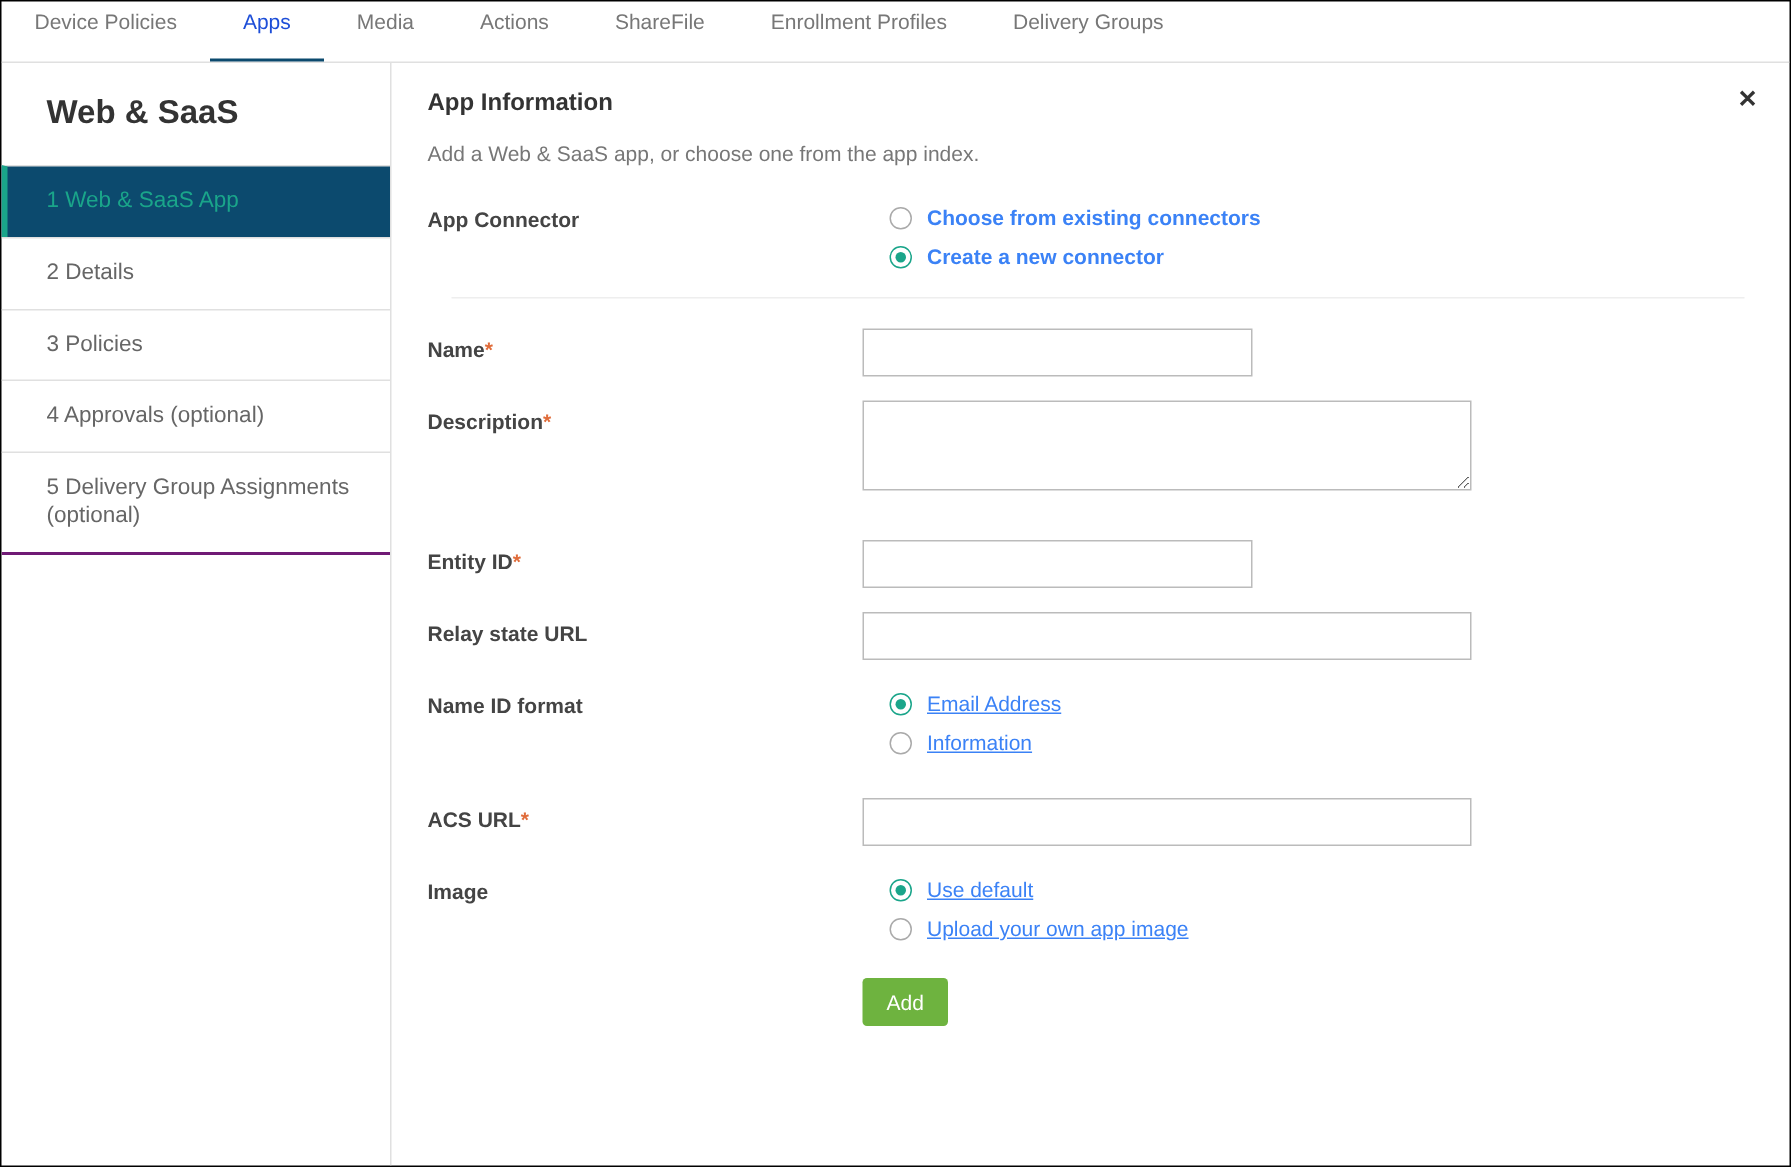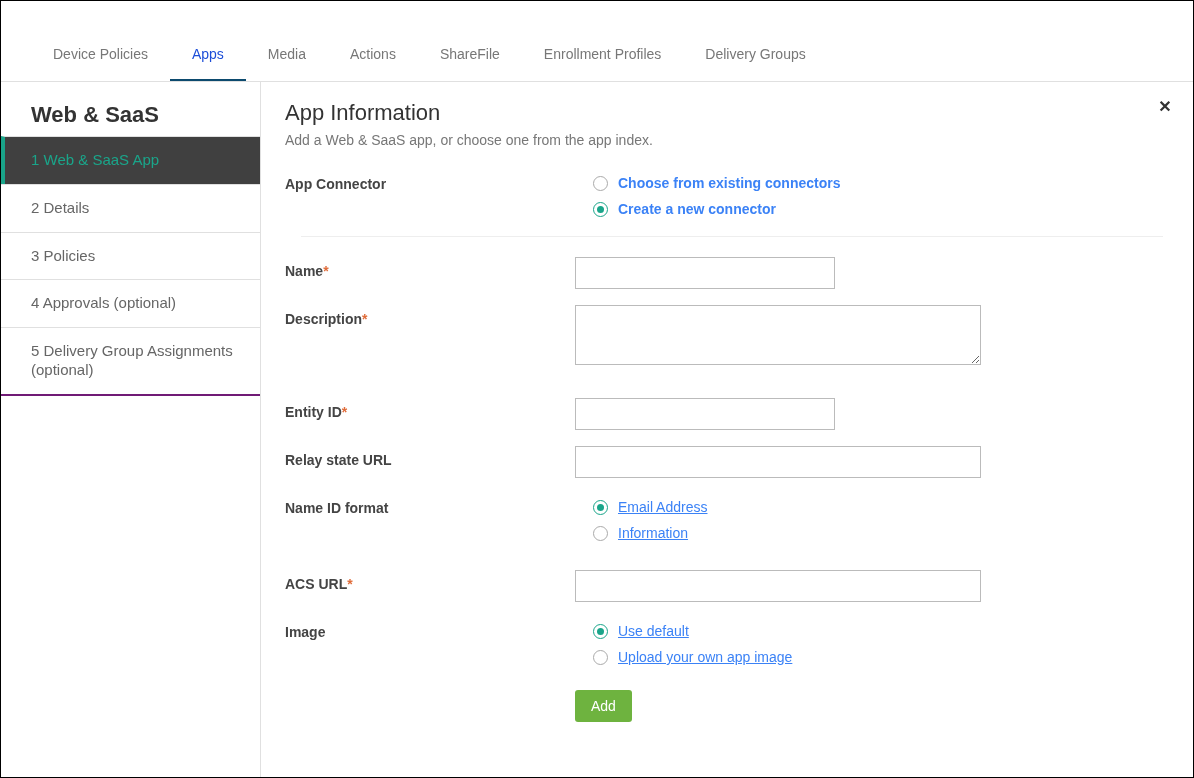--- a/index.html
+++ b/index.html
@@ -13,22 +13,20 @@
     width: 1194px;
     height: 778px;
     overflow: hidden;
   }
   
   .top-tabs {
     display: flex;
     align-items: flex-end;
     height: 41px;
     border-bottom: 1px solid #e0e0e0;
-    padding-left: 30px;
-    margin-top: 40px;
   }
   .top-tab {
     padding: 0 22px 10px 22px;
     color: #777;
     cursor: pointer;
     font-size: 14px;
     line-height: 30px;
     border-bottom: 2px solid transparent;
   }
   .top-tab.active {
@@ -42,33 +40,33 @@
     height: calc(100% - 41px);
   }
   .sidebar {
     width: 260px;
     border-right: 1px solid #e0e0e0;
     flex-shrink: 0;
   }
   .sidebar h1 {
     font-size: 22px;
     font-weight: 700;
-    margin: 20px 0 8px 30px;
+    margin: 20px 0 22px 30px;
   }
   .step {
     padding: 14px 18px 14px 30px;
     border-top: 1px solid #e0e0e0;
     color: #666;
     cursor: pointer;
     font-size: 15px;
     line-height: 1.25;
   }
   .step:last-child { border-bottom: 2px solid #701a75; }
   .step.active {
-    background: #404040;
+    background: #0c4a6e;
     color: #1aa58a;
     border-left: 4px solid #1aa58a;
     padding-left: 26px;
   }
   
   .main {
     flex: 1;
     padding: 18px 30px 20px 24px;
     position: relative;
     overflow: auto;
@@ -80,23 +78,23 @@
     width: 24px;
     height: 24px;
     display: flex;
     align-items: center;
     justify-content: center;
     cursor: pointer;
     font-weight: 700;
     font-size: 16px;
   }
   .main h2 {
-    font-size: 22px;
-    font-weight: 400;
-    margin: 0 0 6px 0;
+    font-size: 16px;
+    font-weight: 700;
+    margin: 0 0 16px 0;
   }
   .subtitle {
     color: #777;
     margin-bottom: 22px;
     font-size: 14px;
   }
   .form-row {
     display: flex;
     align-items: flex-start;
     margin-bottom: 16px;

